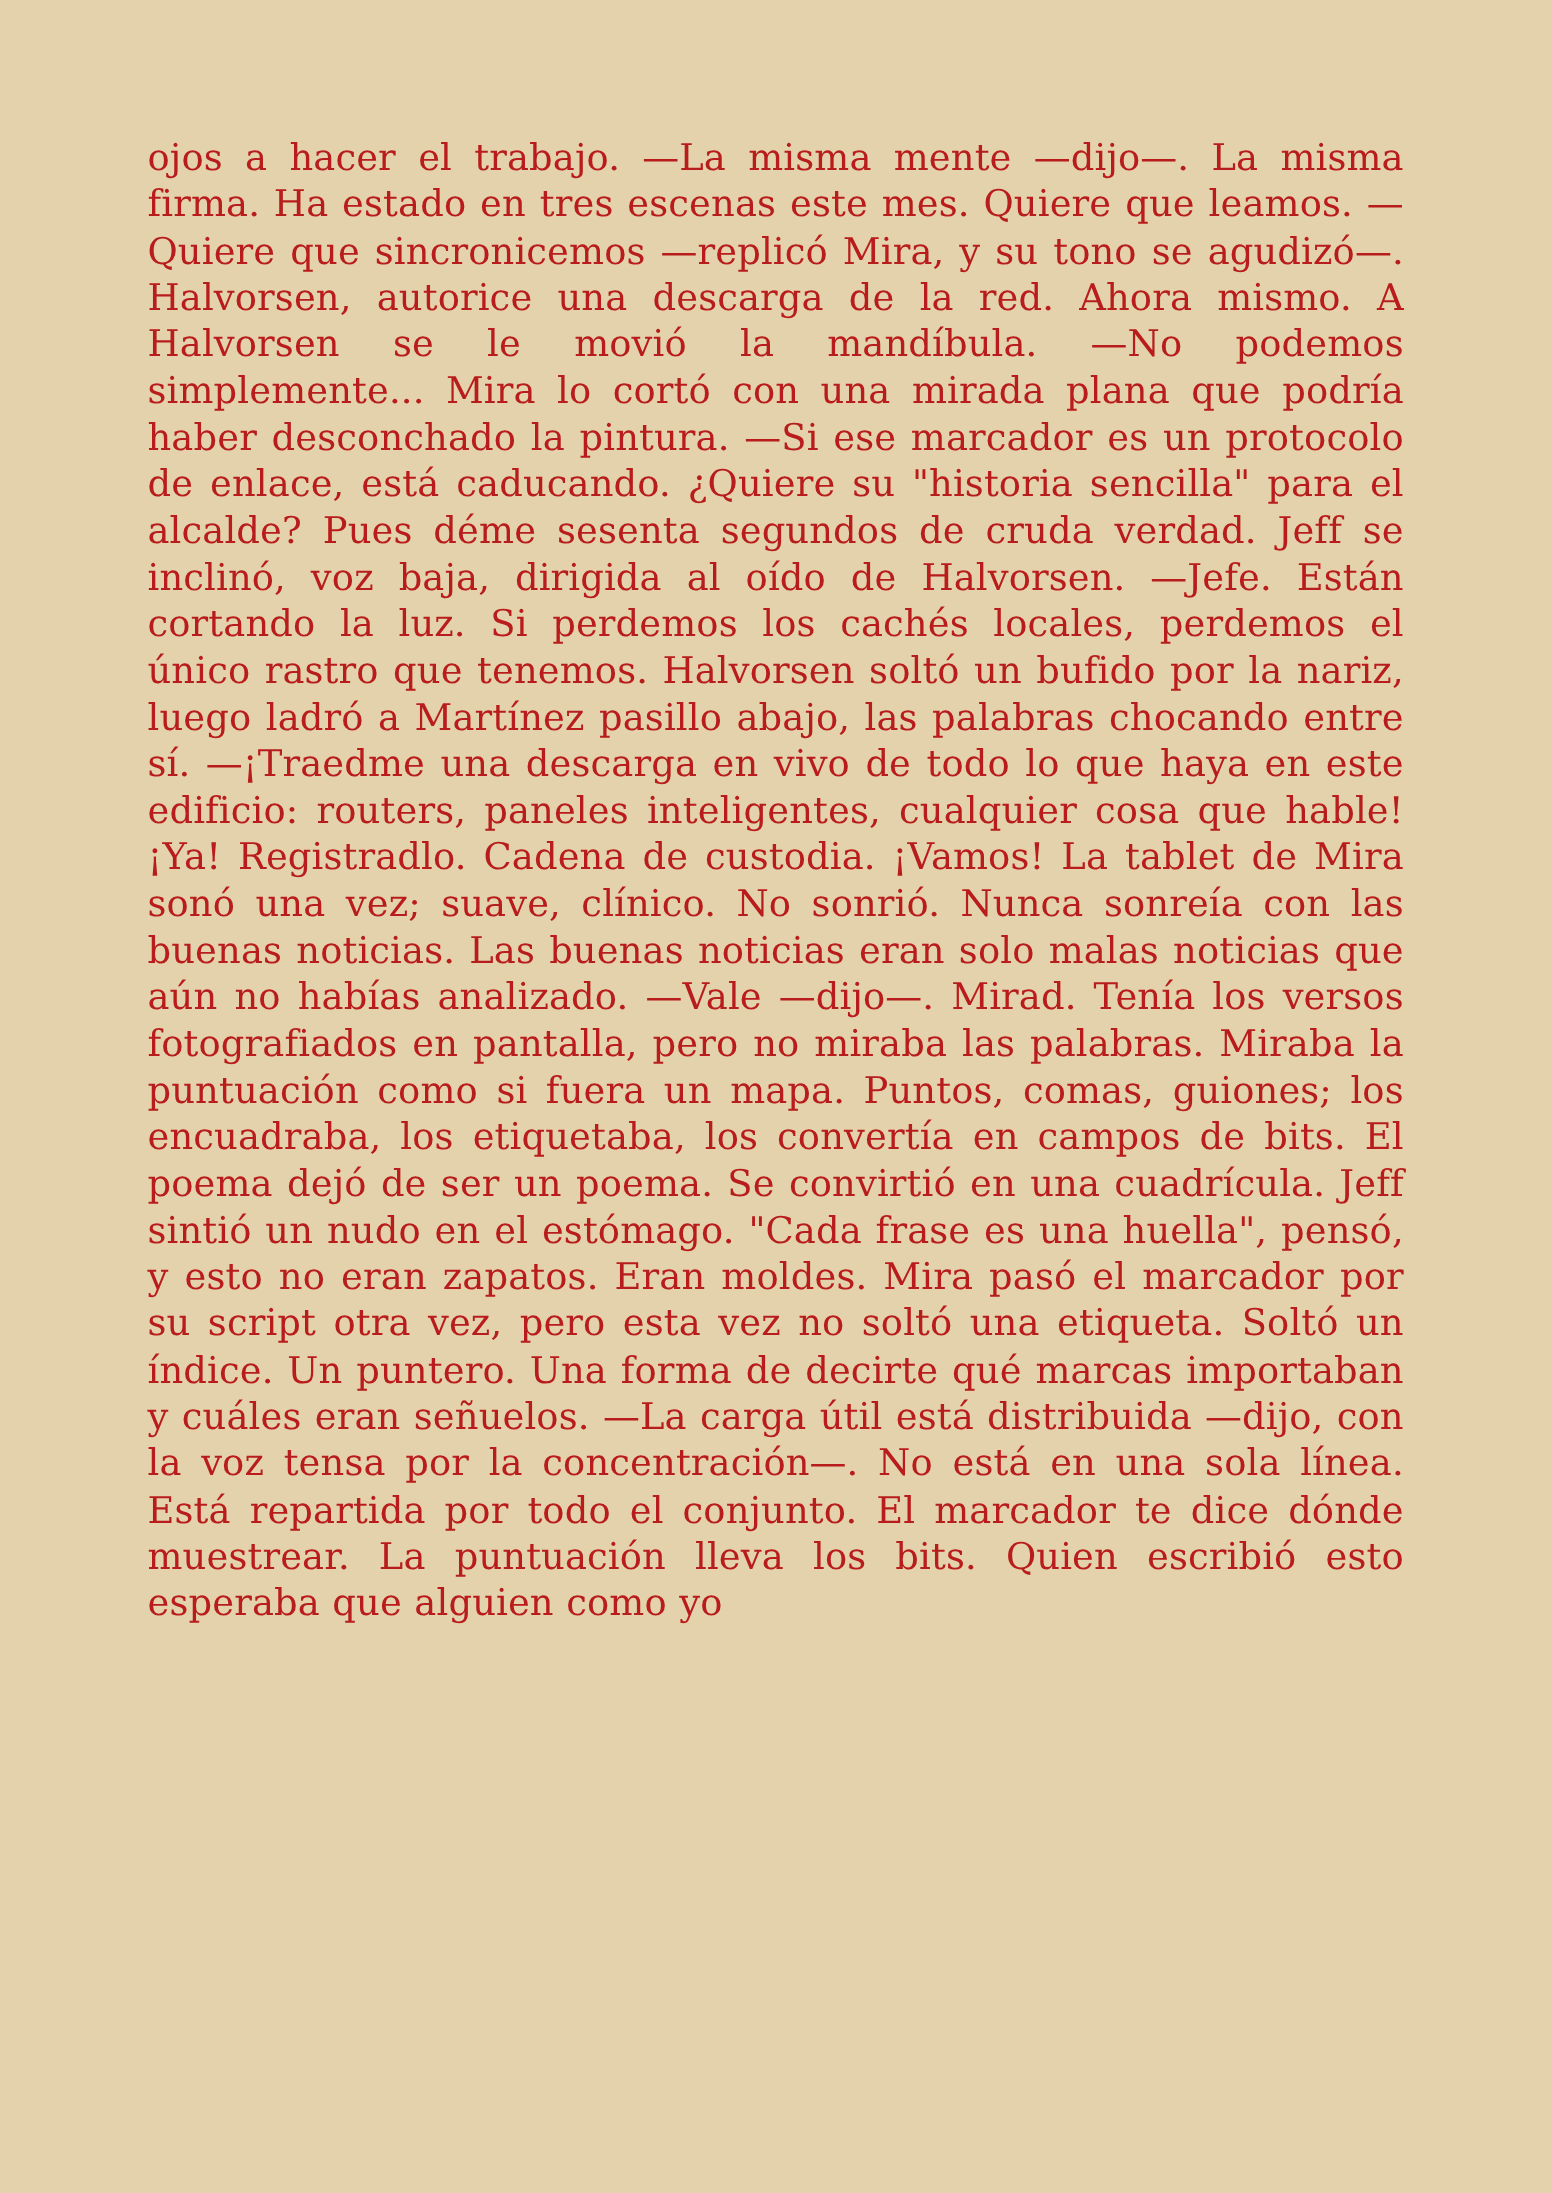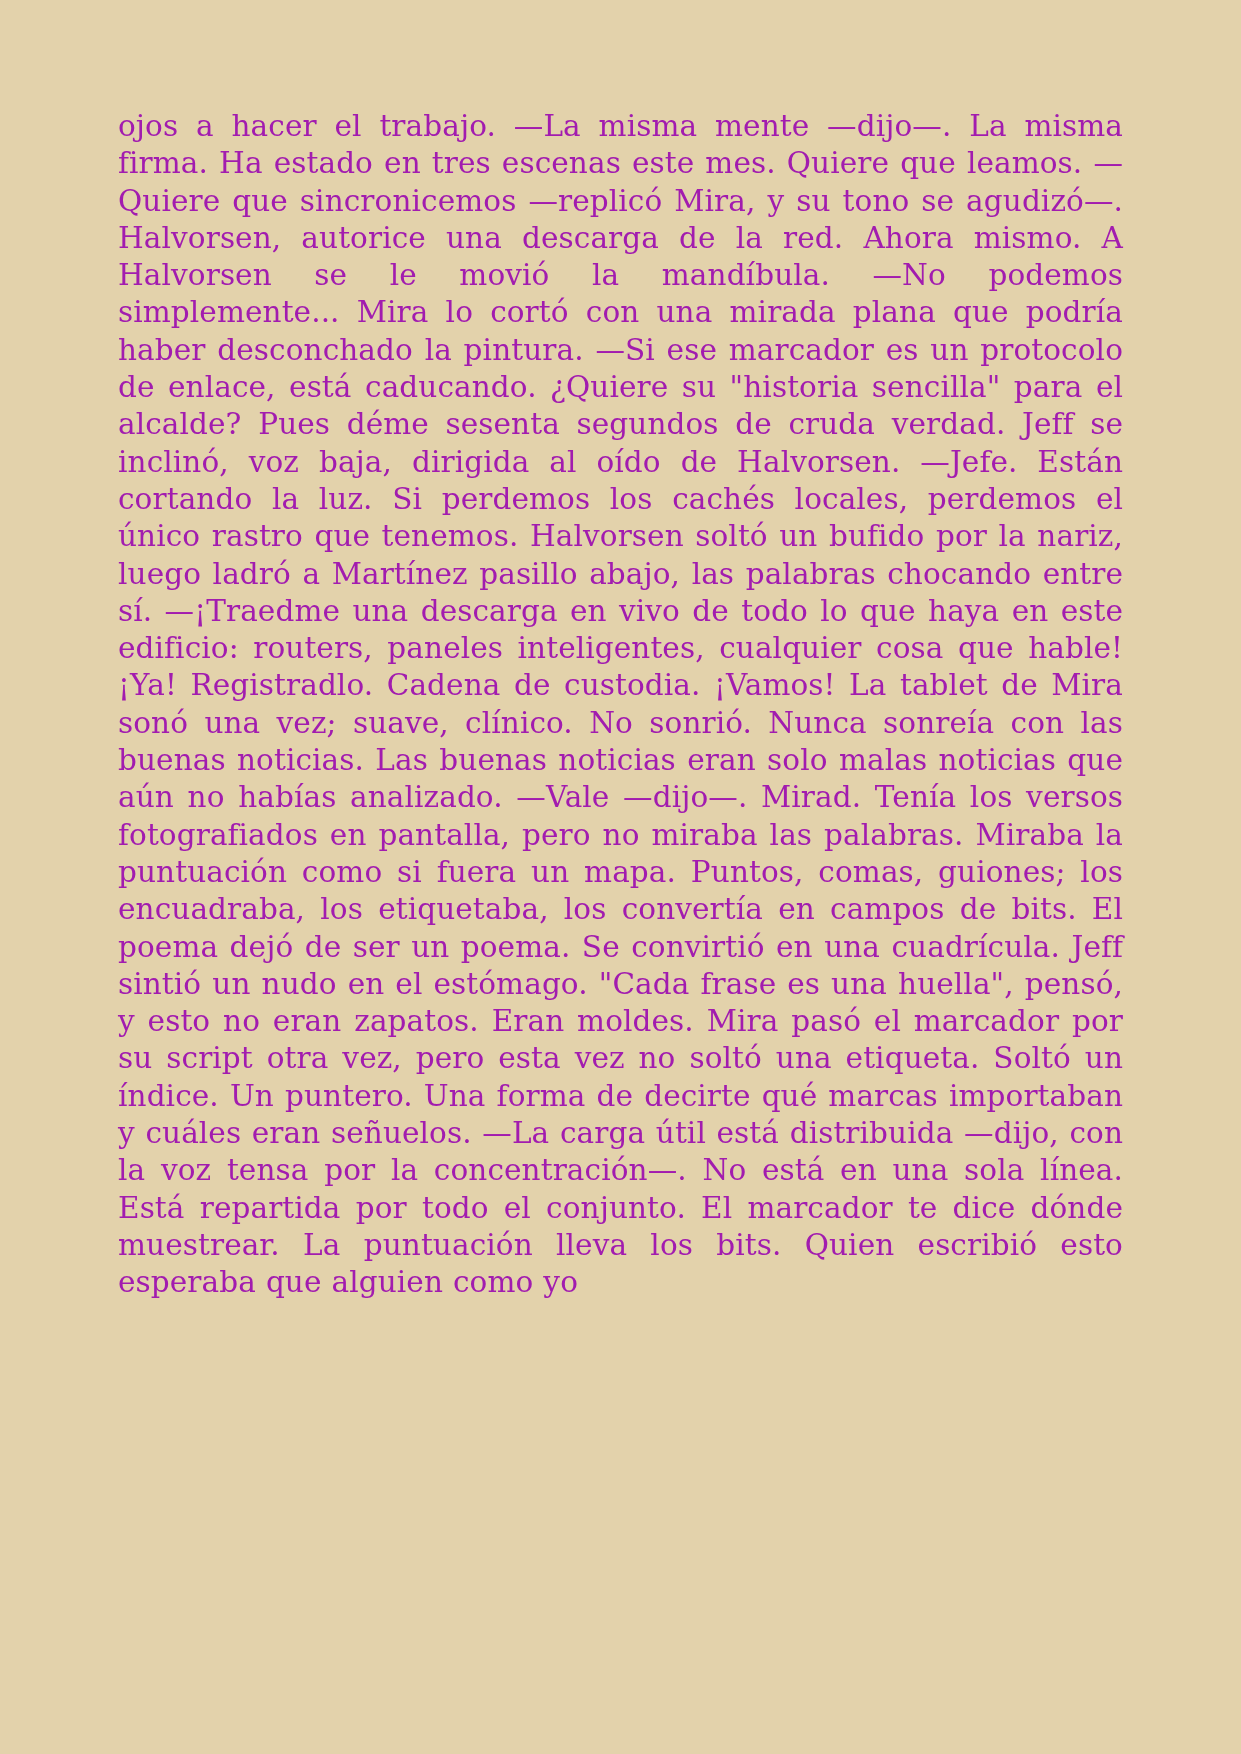--- a/index.html
+++ b/index.html
@@ -21,21 +21,21 @@
     box-sizing: border-box;
   }
   .text-column {
     position: absolute;
     left: 118px;
     top: 108px;
     width: 1005px;
   }
   .body-text {
     margin: 0;
-    color: #a21caf;
+    color: #b91c1c;
     font-family: "DejaVu Serif", serif;
     font-size: 29.5px;
     line-height: 37.3px;
     text-align: justify;
     text-justify: inter-word;
     letter-spacing: 0.1px;
     word-spacing: 0.5px;
     hyphens: none;
   }
 </style>

